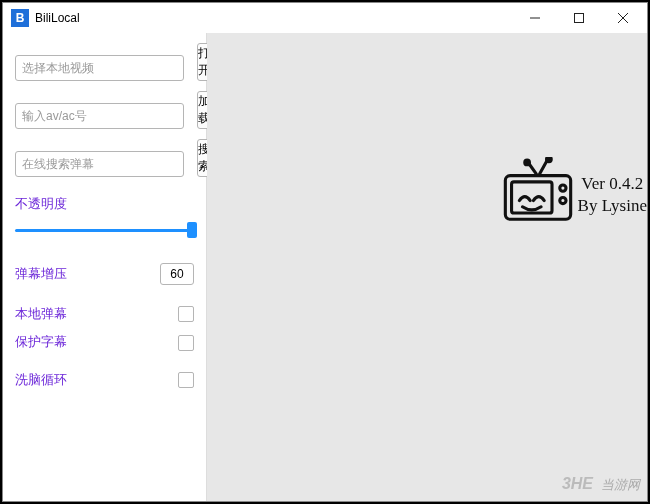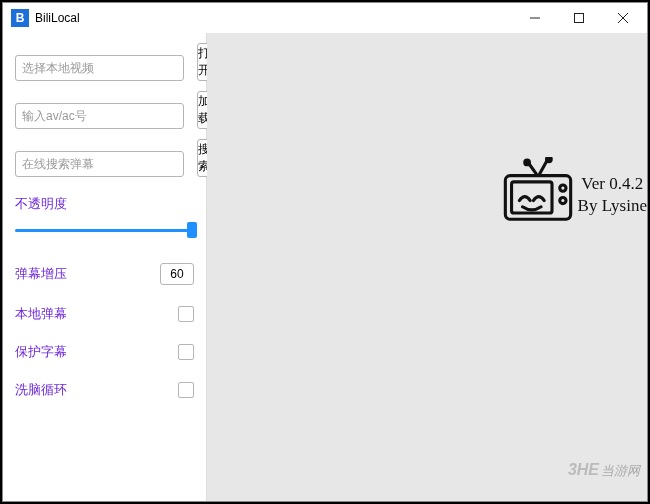--- a/index.html
+++ b/index.html
@@ -21,21 +21,21 @@
     .label { font-size: 13px; color: #6d28d9; }
     .slider-wrap { position: relative; height: 18px; margin: -2px 0 4px 0; }
     .slider-track { position: absolute; top: 8px; left: 0; right: 0; height: 3px; background: #1e90ff; border-radius: 2px; }
     .slider-thumb { position: absolute; top: 1px; right: -3px; width: 10px; height: 16px; background: #1e90ff; border-radius: 2px; cursor: pointer; }
     .numbox { width: 34px; height: 22px; border: 1px solid #b5b5b5; border-radius: 3px; font-size: 12px; text-align: center; display: flex; align-items: center; justify-content: center; }
     .checkbox { width: 16px; height: 16px; border: 1px solid #b5b5b5; border-radius: 2px; background: #fff; cursor: pointer; }
     .content { flex: 1; background: #e7e7e7; display: flex; flex-direction: row; align-items: center; justify-content: flex-end; padding-bottom: 150px; position: relative; }
     .tv-icon { font-family: "Times New Roman", serif; color: #111; text-align: center; display: flex; flex-direction: column; align-items: center; }
     .tv-icon svg { width: 80px; height: 70px; }
     .ver-text { font-family: "Times New Roman", serif; font-size: 17px; color: #111; text-align: center; line-height: 1.3; margin-top: 6px; }
-    .watermark { position: absolute; right: 10px; bottom: 24px; font-size: 13px; color: #aaa; font-style: italic; display: flex; align-items: baseline; gap: 2px; }
+    .watermark { position: absolute; right: 10px; bottom: 10px; font-size: 13px; color: #aaa; font-style: italic; display: flex; align-items: baseline; gap: 8px; }
     .watermark .n { font-weight: bold; font-size: 16px; color: #bbb; }
   </style>
 </head>
 <body>
 
 <div class="window">
   <div class="titlebar">
     <div class="app-icon">B</div>
     <div class="app-title">BiliLocal</div>
     <div class="win-controls">
@@ -87,21 +87,21 @@
       <div class="label-row" style="margin-top:10px;">
         <div class="label">弹幕增压</div>
         <div class="numbox">60</div>
       </div>
 
       <div class="label-row" style="margin-top:10px;">
         <div class="label">本地弹幕</div>
         <div class="checkbox"></div>
       </div>
 
-      <div class="label-row" style="margin-top:10px;">
+      <div class="label-row" style="margin-top:0;align-items:flex-end;">
         <div class="label">保护字幕</div>
         <div class="checkbox"></div>
       </div>
 
       <div class="label-row" style="margin-top:10px;text-align:right;">
         <div class="label">洗脑循环</div>
         <div class="checkbox"></div>
       </div>
 
     </div>

